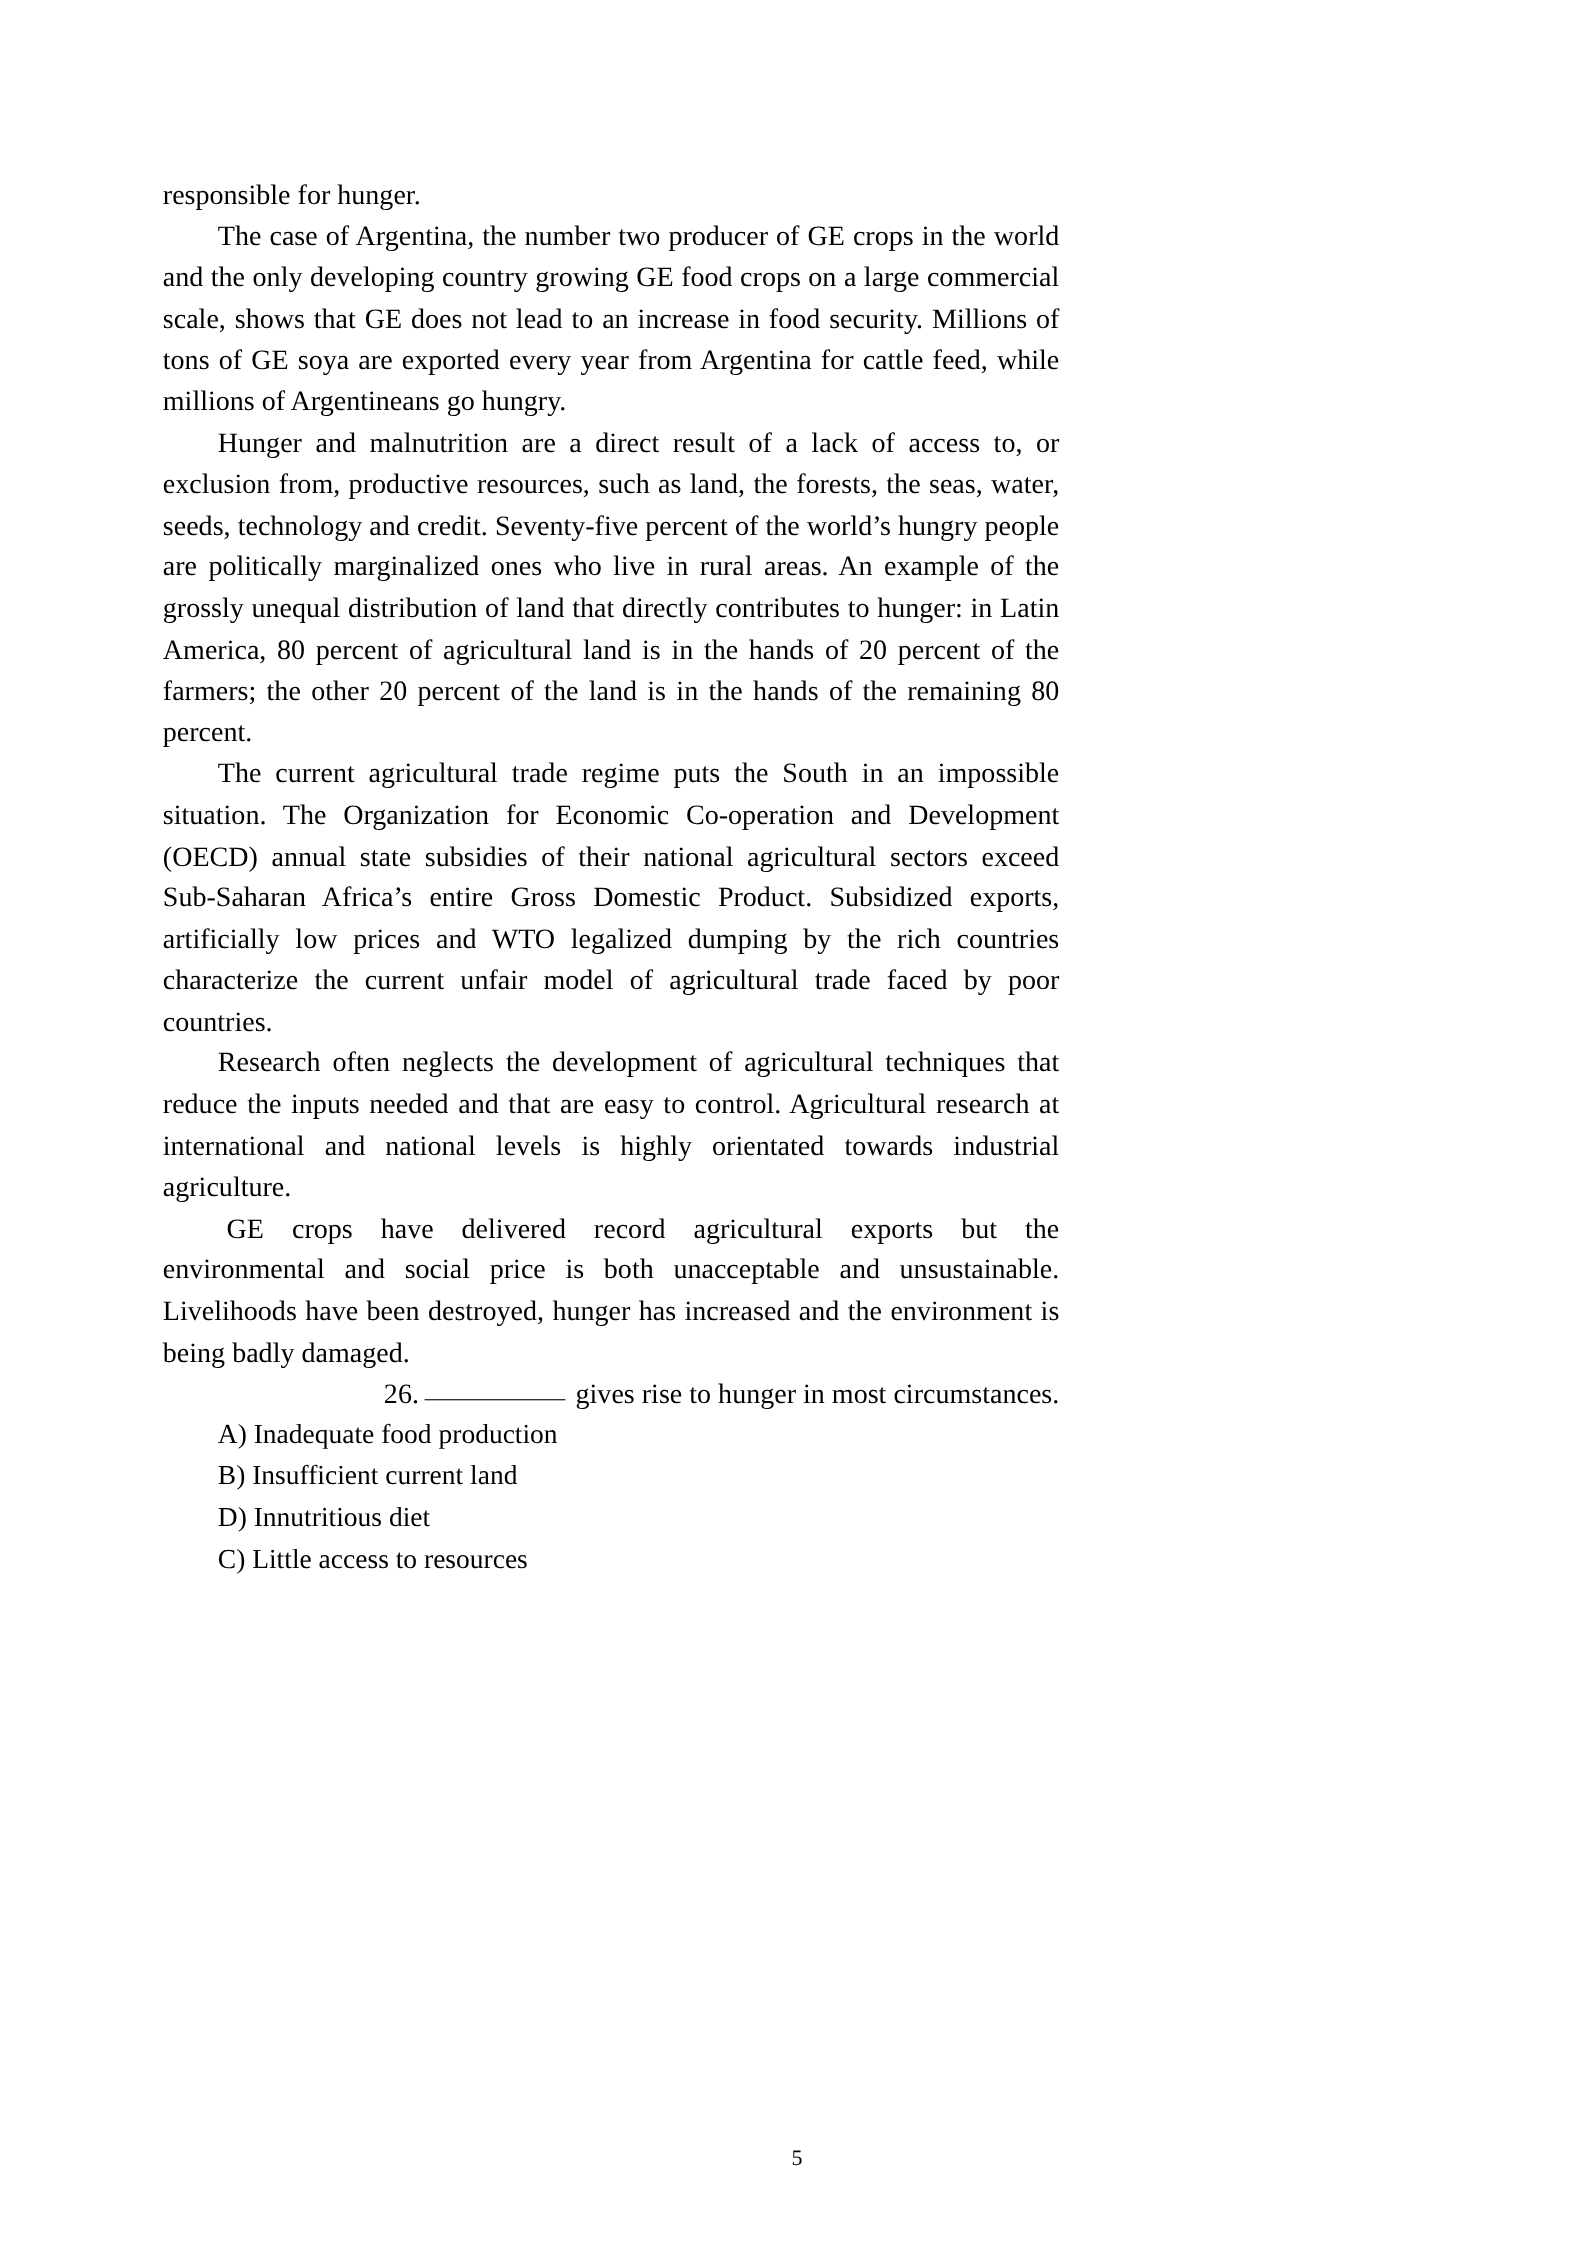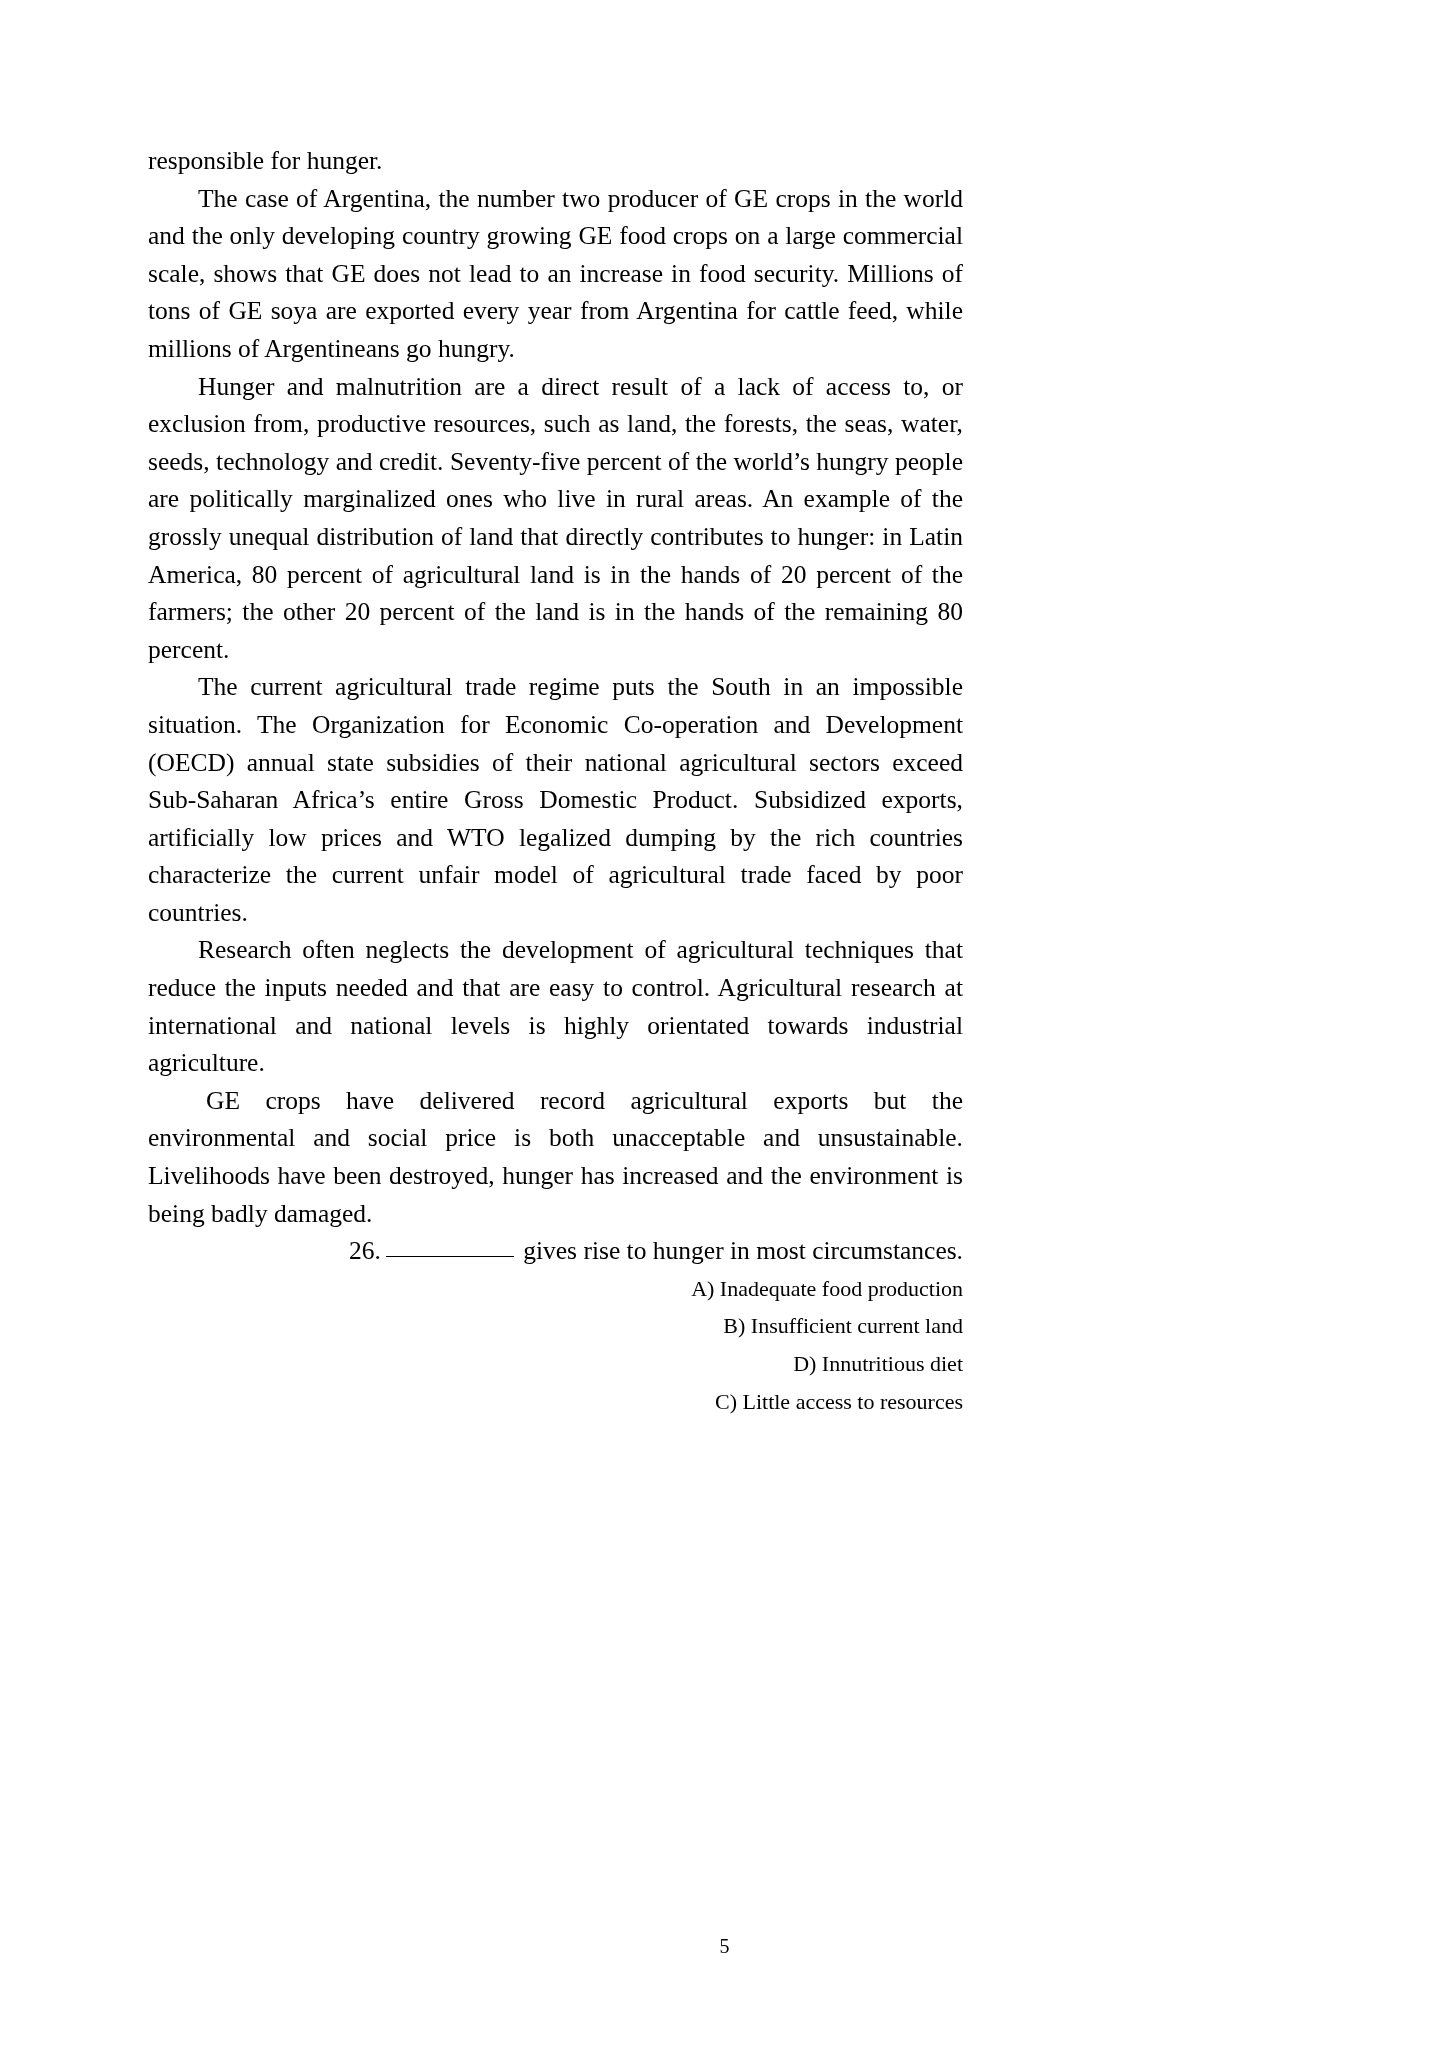--- a/index.html
+++ b/index.html
@@ -7,21 +7,21 @@
     margin: 0;
     padding: 0;
     background: #ffffff;
   }
 
   .page {
     position: relative;
     width: 1449px;
     height: 2032px;
     background: #ffffff;
-    margin: 0 auto;
+    margin: 16px auto;
     overflow: hidden;
     font-family: "Liberation Serif", "DejaVu Serif", serif;
     color: #000000;
   }
 
   .content {
     position: absolute;
     left: 148px;
     top: 142px;
     width: 815px;
@@ -70,23 +70,23 @@
     height: 0.9em;
   }
 
   ul.options {
     list-style: none;
     margin: 0;
     padding: 0 0 0 50px;
   }
 
   ul.options li {
-    font-size: 22px;
+    font-size: 25px;
     line-height: 37.6px;
-    text-align: right;
+    text-align: left;
     white-space: pre;
   }
 
   .page-number {
     position: absolute;
     left: 0;
     top: 1935px;
     width: 1449px;
     text-align: center;
     font-size: 20px;

